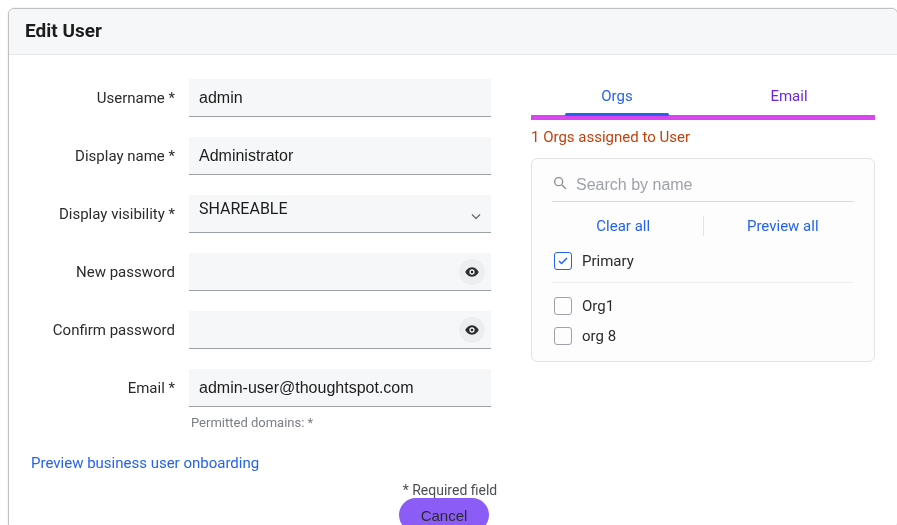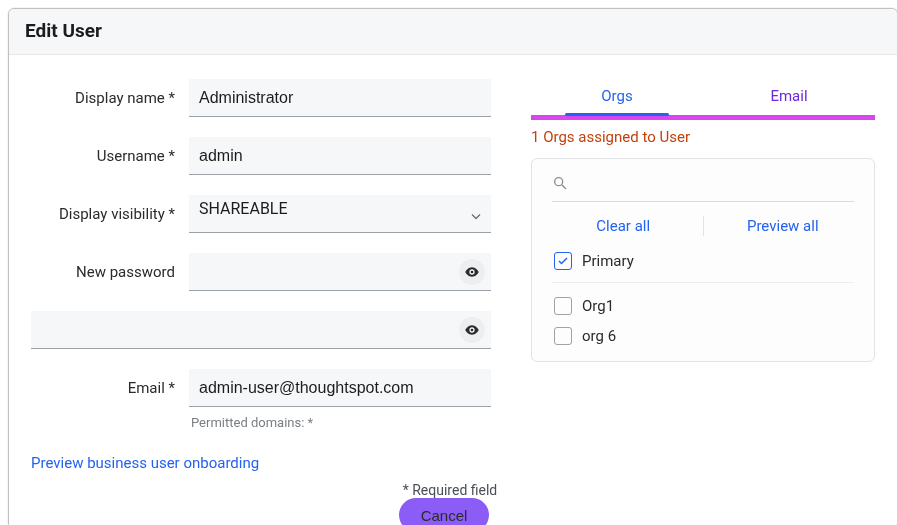--- a/index.html
+++ b/index.html
@@ -244,30 +244,30 @@
 <div class="dialog">
   <div class="dialog-header">
     <div class="dialog-title">Edit User</div>
   </div>
 
   <div class="dialog-body">
 
     <div class="left-col">
 
       <div class="form-row">
+        <div class="form-label">Username *</div>
+        <div class="field-wrap">
+          <input class="text-input" type="text" value="admin" style="">
+        </div>
+      </div>
+
+      <div class="form-row">
         <div class="form-label">Display name *</div>
         <div class="field-wrap">
           <input class="text-input" type="text" value="Administrator" style="">
-        </div>
-      </div>
-
-      <div class="form-row">
-        <div class="form-label">Username *</div>
-        <div class="field-wrap">
-          <input class="text-input" type="text" value="admin" style="">
         </div>
       </div>
 
       <div class="form-row">
         <div class="form-label">Display visibility *</div>
         <div class="field-wrap">
           <div class="select-input">SHAREABLE</div>
           <span class="select-caret">
             <svg width="10" height="6" viewBox="0 0 10 6">
                 <path d="M1 1l4 4 4-4" stroke="#6a6f75" stroke-width="1.3" fill="none"></path>
@@ -282,20 +282,21 @@
           <input class="text-input" type="password" value="" style="">
           <span class="eye-btn">
             <svg width="16" height="16" viewBox="0 0 24 24">
                 <path fill="#2b2b2b" d="M12 5c-5 0-9 4.5-10 7 1 2.5 5 7 10 7s9-4.5 10-7c-1-2.5-5-7-10-7zm0 11a4 4 0 110-8 4 4 0 010 8zm0-6a2 2 0 100 4 2 2 0 000-4z"></path>
               </svg>
           </span>
         </div>
       </div>
 
       <div class="form-row">
+        <div class="form-label">Confirm password</div>
         <div class="field-wrap">
           <input class="text-input" type="password" value="" style="">
           <span class="eye-btn">
             <svg width="16" height="16" viewBox="0 0 24 24">
                 <path fill="#2b2b2b" d="M12 5c-5 0-9 4.5-10 7 1 2.5 5 7 10 7s9-4.5 10-7c-1-2.5-5-7-10-7zm0 11a4 4 0 110-8 4 4 0 010 8zm0-6a2 2 0 100 4 2 2 0 000-4z"></path>
               </svg>
           </span>
         </div>
       </div>
 
@@ -318,20 +319,21 @@
       <div class="assigned-text">1 Orgs assigned to User</div>
 
       <div class="org-box">
         <div class="search-row">
           <span>
             <svg width="16" height="16" viewBox="0 0 24 24">
                 <circle cx="10" cy="10" r="6" stroke="#8a8f95" stroke-width="2" fill="none"></circle>
                 <line x1="15" y1="15" x2="21" y2="21" stroke="#8a8f95" stroke-width="2"></line>
               </svg>
           </span>
+          <input class="search-input" type="text" placeholder="Search by name" style="">
         </div>
         <div class="action-row">
           <span class="action-link">Clear all</span>
           <span class="action-divider"></span>
           <span class="action-link">Preview all</span>
         </div>
         <div id="orgs-list">
             <div class="org-item hr-after">
               <span class="chk checked">
                 <svg width="12" height="12" viewBox="0 0 24 24">
@@ -339,21 +341,21 @@
                 </svg>
               </span>
               <span>Primary</span>
             </div>
             <div class="org-item">
               <span class="chk"></span>
               <span>Org1</span>
             </div>
             <div class="org-item">
               <span class="chk"></span>
-              <span>org 6</span>
+              <span>org 8</span>
             </div>
           </div>
       </div>
     </div>
   </div>
 
   <div class="dialog-footer">
     <span class="req-note">* Required field</span>
     <span class="footer-spacer"></span>
     <button class="btn btn-cancel">Cancel</button>

